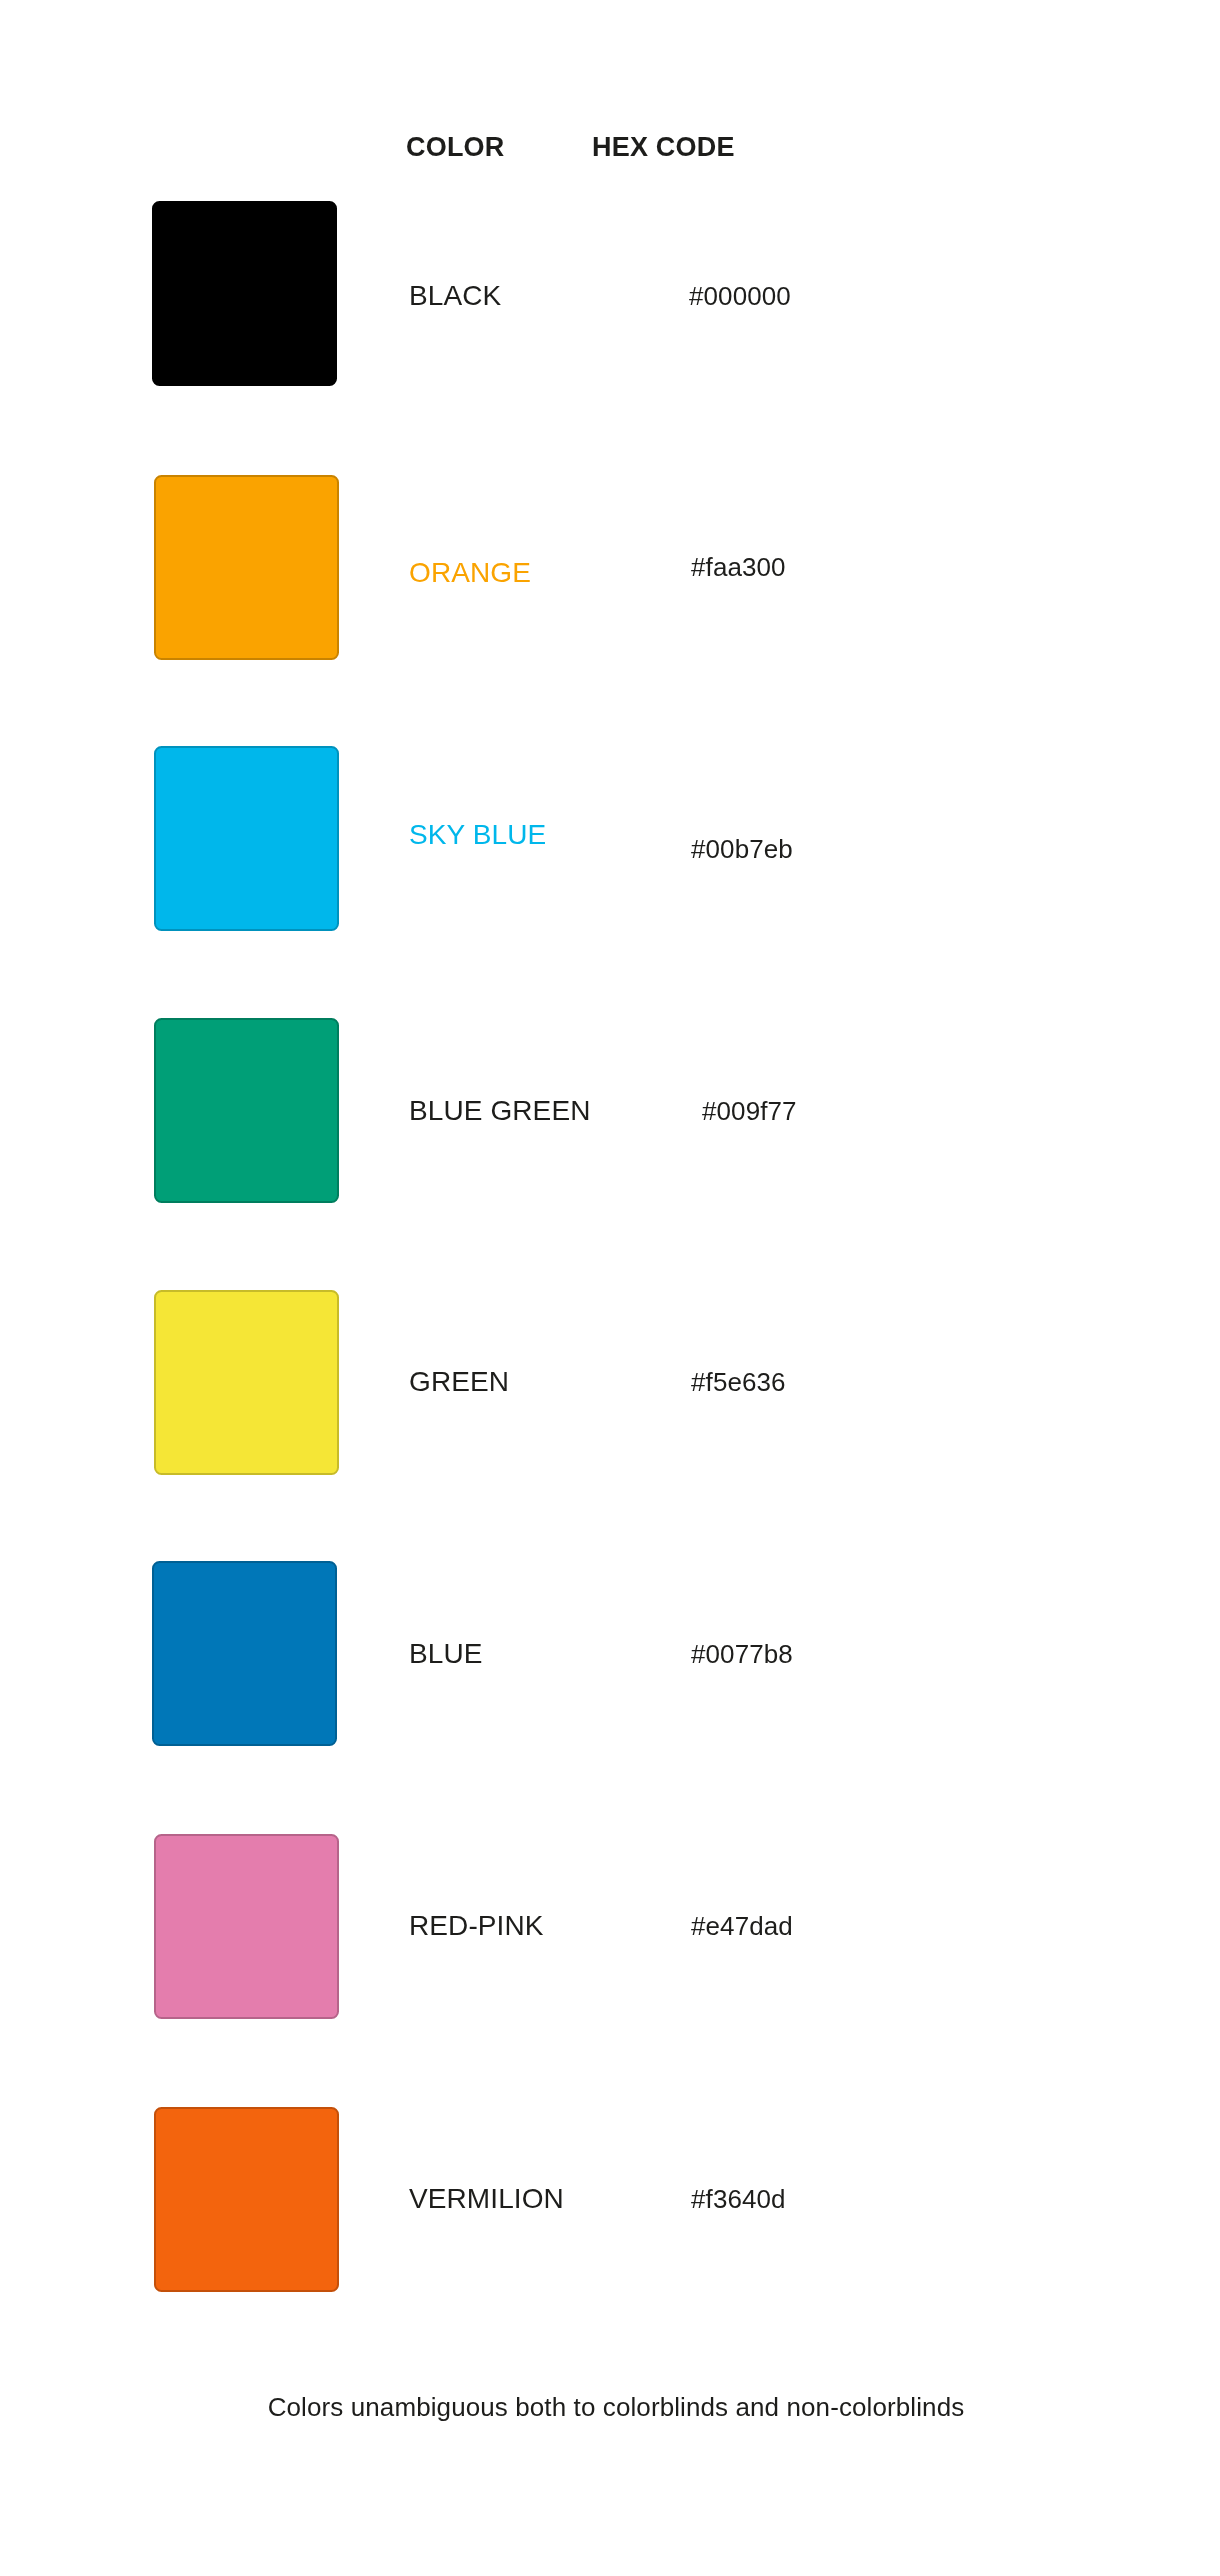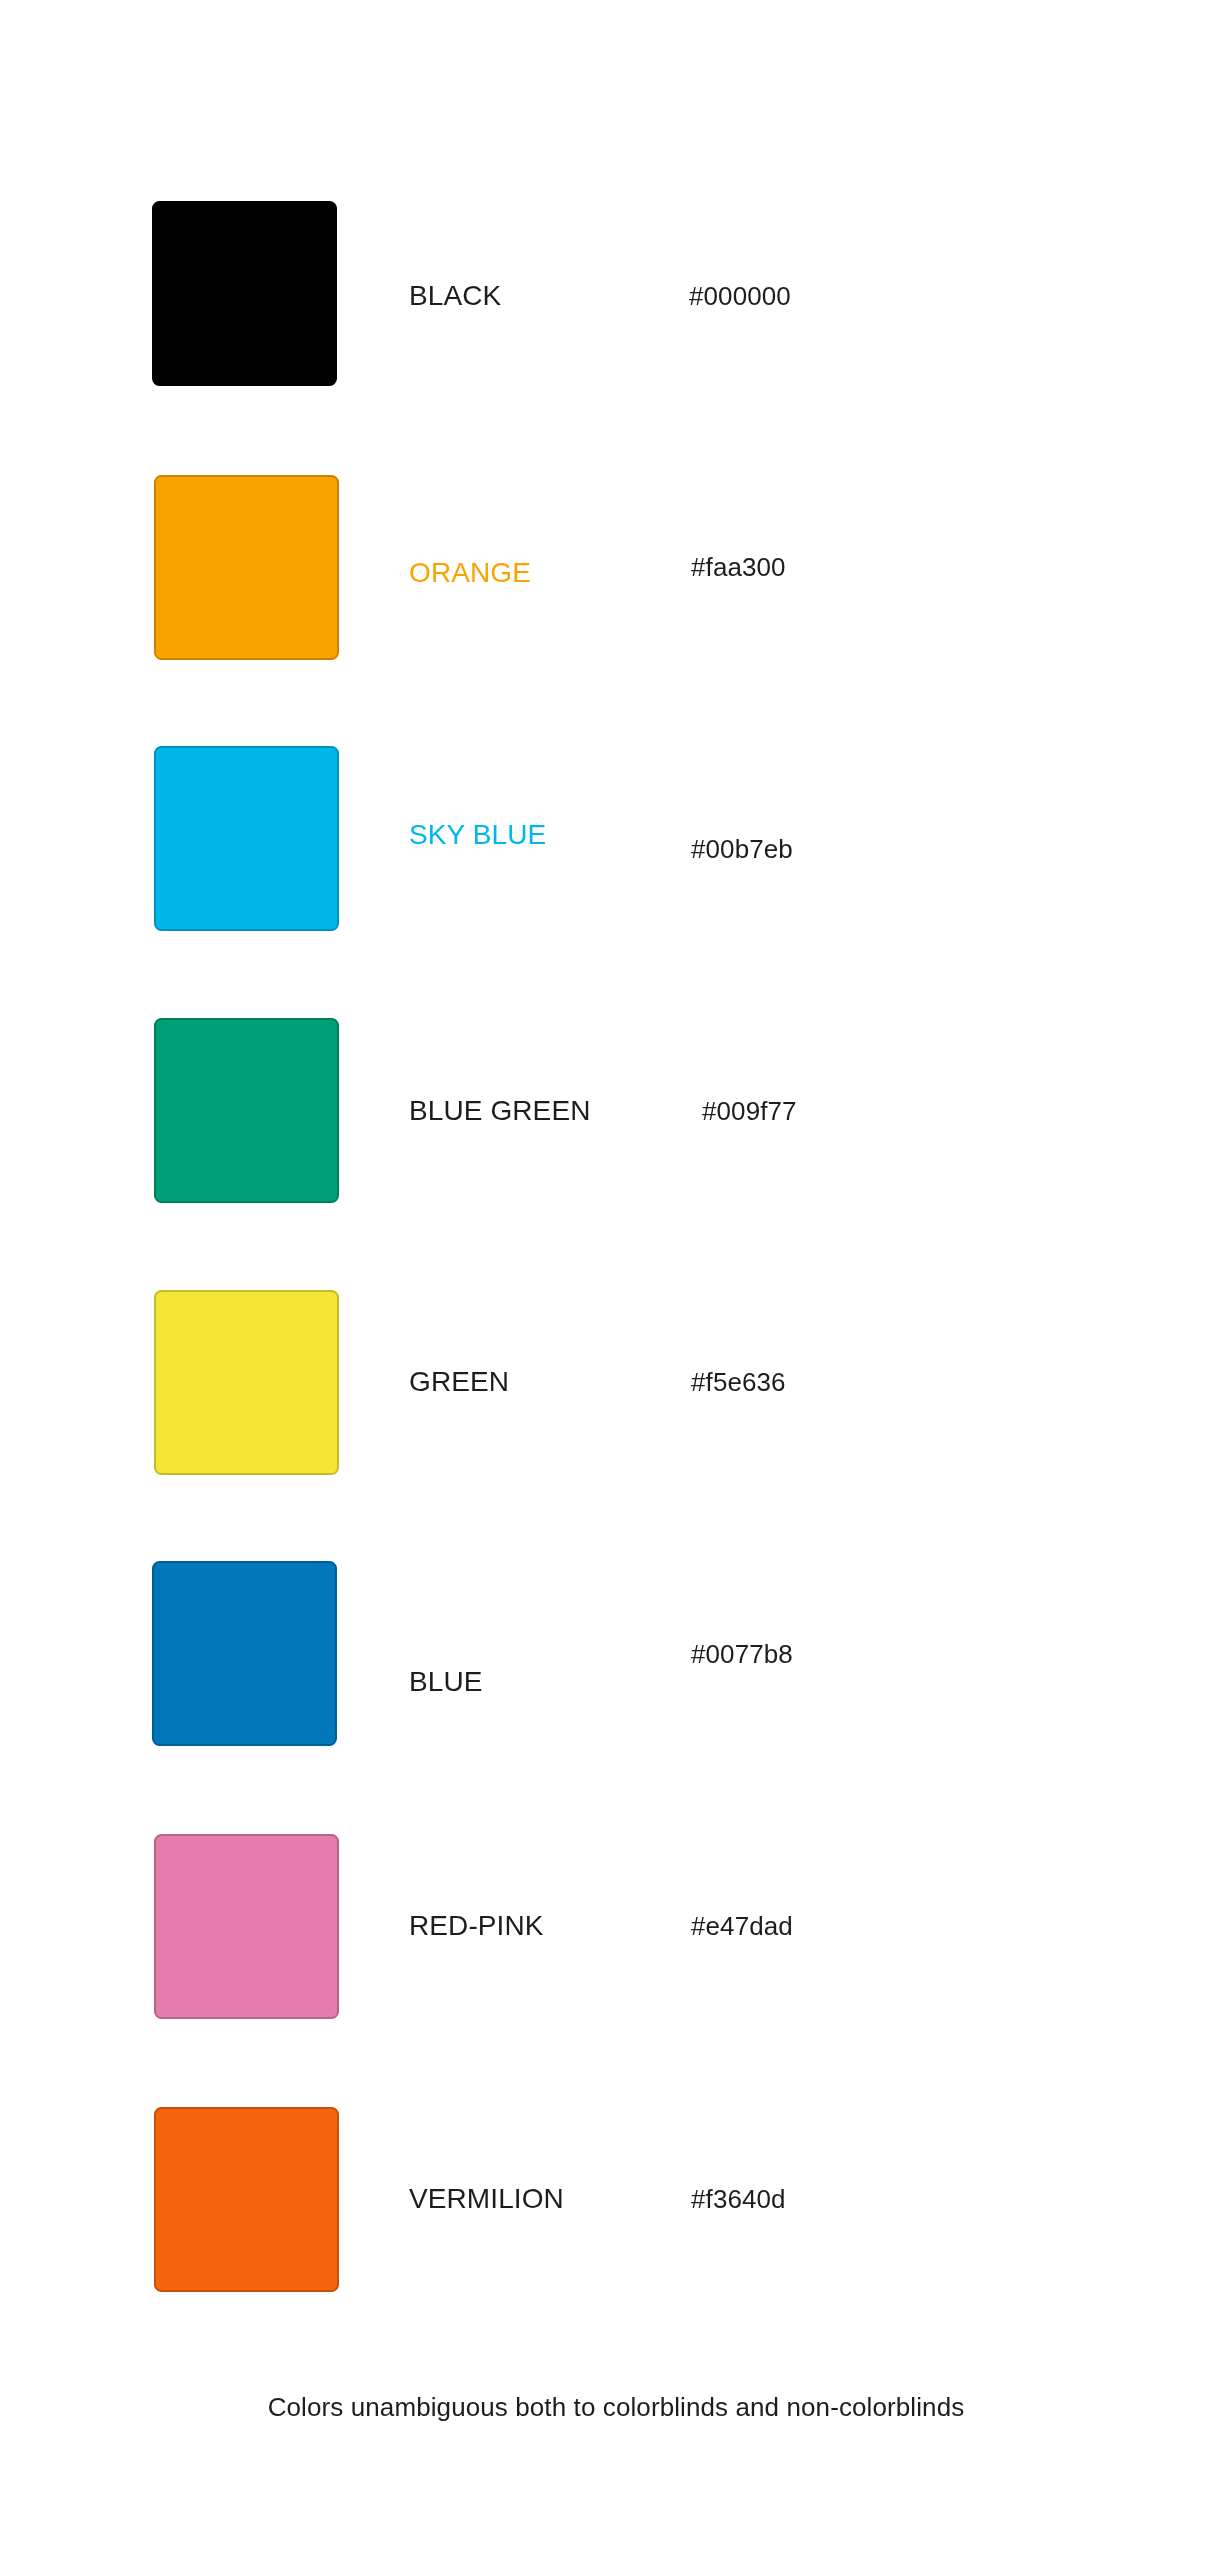--- a/index.html
+++ b/index.html
@@ -98,20 +98,24 @@
     line-height: 33px;
     white-space: nowrap;
     margin-left: 12px;
   }
 </style>
 </head>
 <body>
 
 <div id="palette-sheet">
 
+  <div class="table-header">
+    <span class="header-cell header-color">COLOR</span>
+    <span class="header-cell header-hex">HEX CODE</span>
+  </div>
 
   <div id="rows-container">
       <div class="swatch-row" style="top: 0px;">
         <div class="swatch-chip" style="left: 152px; top: 201px; background-color: rgb(0, 0, 0); border-color: rgb(0, 0, 0);"></div>
         <span class="swatch-label" style="left: 409px; top: 281px; color: rgb(29, 29, 27);">BLACK</span>
         <span class="swatch-hex" style="left: 668px; top: 281px;">#000000</span>
       </div>
       <div class="swatch-row" style="top: 0px;">
         <div class="swatch-chip" style="left: 154px; top: 475px; background-color: rgb(250, 163, 0); border-color: rgb(201, 131, 0);"></div>
         <span class="swatch-label" style="left: 409px; top: 552px; color: rgb(250, 163, 0); margin-top: 6px;">ORANGE</span>
@@ -127,21 +131,21 @@
         <span class="swatch-label" style="left: 409px; top: 1096px; color: rgb(29, 29, 27);">BLUE GREEN</span>
         <span class="swatch-hex" style="left: 681px; top: 1096px;">#009f77</span>
       </div>
       <div class="swatch-row" style="top: 0px;">
         <div class="swatch-chip" style="left: 154px; top: 1290px; background-color: rgb(245, 230, 54); border-color: rgb(199, 187, 41);"></div>
         <span class="swatch-label" style="left: 409px; top: 1367px; color: rgb(29, 29, 27);">GREEN</span>
         <span class="swatch-hex" style="left: 670px; top: 1367px;">#f5e636</span>
       </div>
       <div class="swatch-row" style="top: 0px;">
         <div class="swatch-chip" style="left: 152px; top: 1561px; background-color: rgb(0, 119, 184); border-color: rgb(0, 96, 148);"></div>
-        <span class="swatch-label" style="left: 409px; top: 1639px; color: rgb(29, 29, 27); margin-top: 28px;">BLUE</span>
+        <span class="swatch-label" style="left: 409px; top: 1639px; color: rgb(29, 29, 27);">BLUE</span>
         <span class="swatch-hex" style="left: 670px; top: 1639px;">#0077b8</span>
       </div>
       <div class="swatch-row" style="top: 0px;">
         <div class="swatch-chip" style="left: 154px; top: 1834px; background-color: rgb(228, 125, 173); border-color: rgb(182, 100, 138);"></div>
         <span class="swatch-label" style="left: 409px; top: 1911px; color: rgb(29, 29, 27);">RED-PINK</span>
         <span class="swatch-hex" style="left: 670px; top: 1911px;">#e47dad</span>
       </div>
       <div class="swatch-row" style="top: 0px; text-decoration: underline;">
         <div class="swatch-chip" style="left: 154px; top: 2107px; background-color: rgb(243, 100, 13); border-color: rgb(196, 80, 10);"></div>
         <span class="swatch-label" style="left: 409px; top: 2184px; color: rgb(29, 29, 27);">VERMILION</span>

